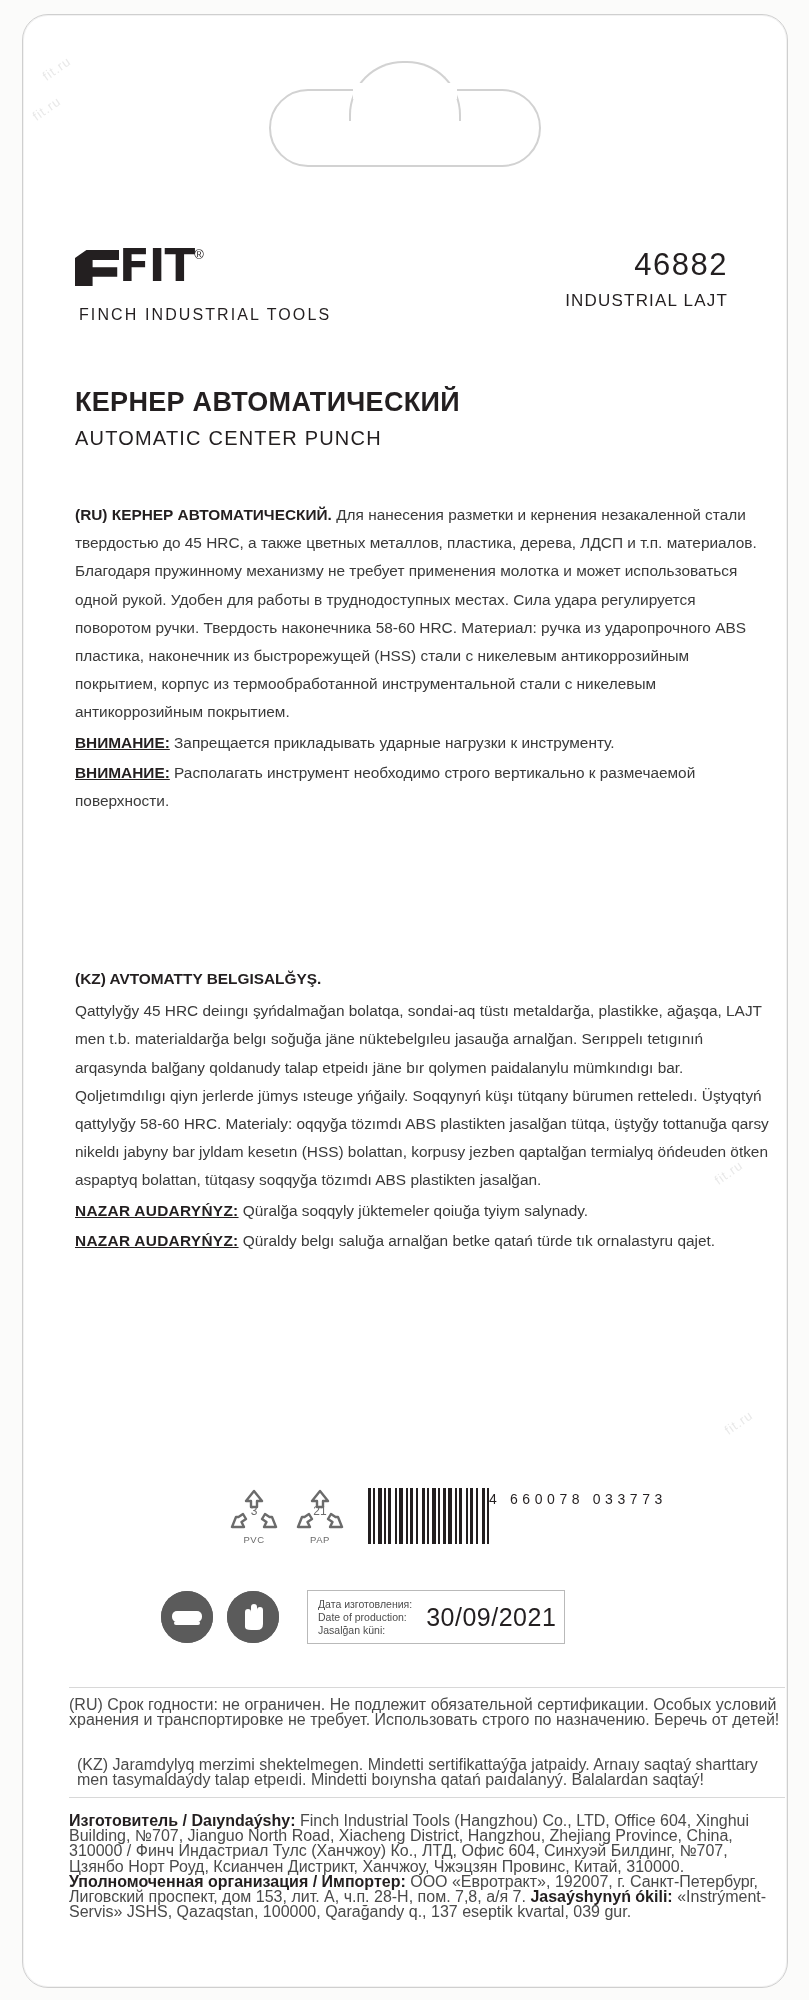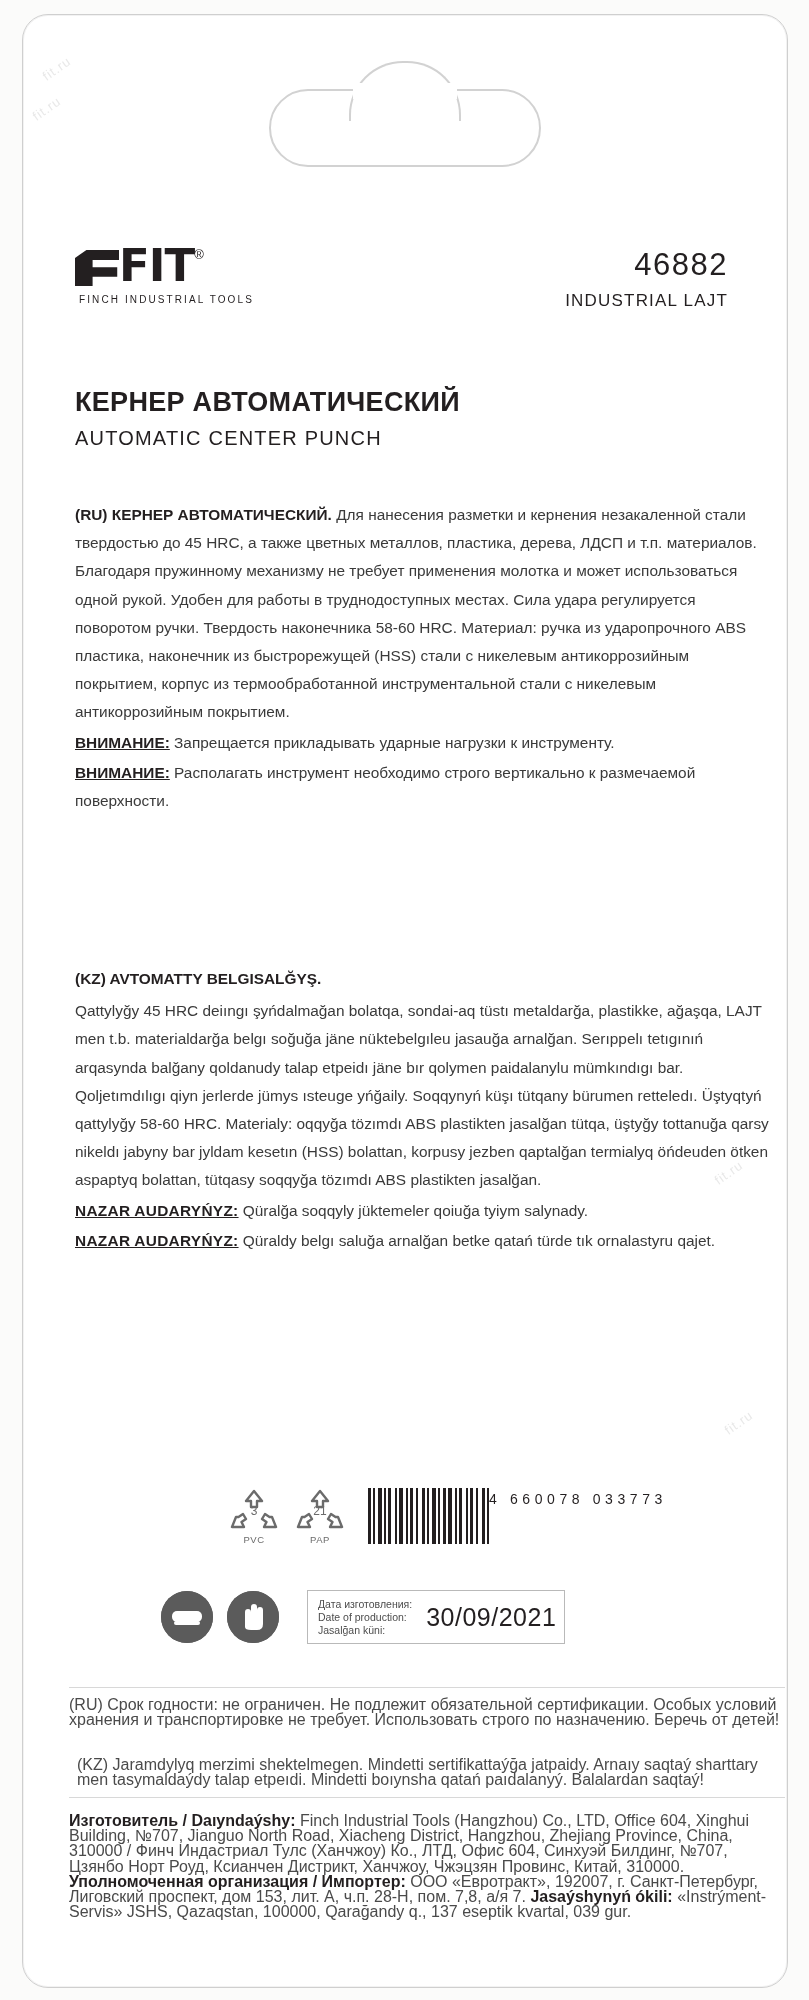--- a/index.html
+++ b/index.html
@@ -119,24 +119,24 @@
     letter-spacing: -1px;
     color: #231f20;
     font-family: "DejaVu Sans", sans-serif;
   }
   .logo-reg {
     font-size: 13px;
     vertical-align: super;
     font-weight: normal;
   }
   .logo-sub {
-    font-size: 10px;
+    font-size: 16px;
     letter-spacing: 2.1px;
     color: #231f20;
-    margin-top: 8px;
+    margin-top: 20px;
     margin-left: 4px;
     white-space: nowrap;
   }
   .art-wrap {
     position: absolute;
     right: 15px;
     top: 0;
     text-align: right;
   }
   .art-num {

